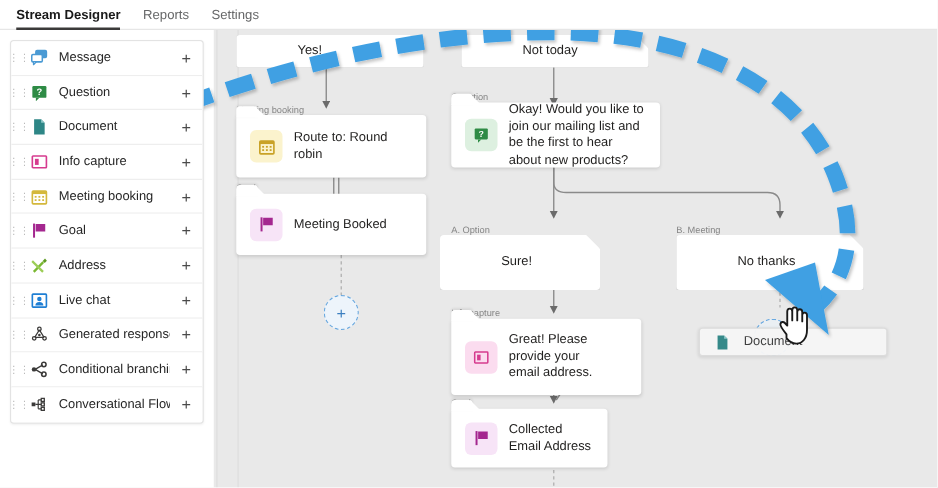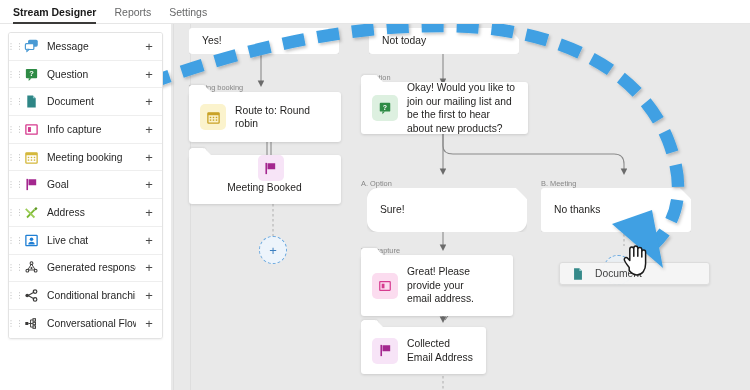--- a/index.html
+++ b/index.html
@@ -113,21 +113,21 @@
     margin-left: 11px;
     border-radius: 5px;
     display: flex; align-items: center; justify-content: center;
   }
   .node .ntext {
     font-size: 10.3px;
     color: #201f1e;
     padding: 0 10px 0 9px;
     line-height: 13.5px;
   }
-  .node.text-only .ntext { padding-left: 13px; }
+  .node.text-only .ntext { padding-left: 13px; margin-left: 36px; }
 
   
   .fold-tl::before {
     content: "";
     position: absolute;
     left: 0; top: -7px;
     width: 17px; height: 9px;
     background: #ffffff;
     border-radius: 3px 3px 0 0;
     box-shadow: 0 -1px 2px rgba(0,0,0,.07);
@@ -422,21 +422,21 @@
             <rect x="4" y="10" width="1.6" height="1.5"></rect>
               <rect x="7.2" y="10" width="1.6" height="1.5"></rect>
               <rect x="10.4" y="10" width="1.6" height="1.5"></rect>
           </g>
         </svg>
       </span>
       <span class="ntext">Route to: Round robin</span>
     </div>
 
     <div class="nlabel" style="left:18px; top:122px;">Goal</div>
-    <div class="node fold-tl" style="left:18px; top:131px; width:152px; height:49px;flex-direction:column;">
+    <div class="node fold-tl" style="left:18px; top:131px; width:152px; height:49px;">
       <span class="nicon" style="background:#f7e4f7;">
         <svg width="15" height="15" viewBox="0 0 16 16">
           <rect x="2.6" y="2" width="1.7" height="12" fill="#a4278f"></rect>
           <path d="M4.8 2.4 h8.2 v6.4 h-8.2 Z" fill="#a4278f"></path>
         </svg>
       </span>
       <span class="ntext">Meeting Booked</span>
     </div>
 
     <div class="dropcircle" style="left:88px; top:212px;">
@@ -449,21 +449,21 @@
         <svg width="14" height="14" viewBox="0 0 16 16">
           <rect x="2" y="2" width="12" height="10" rx="1" fill="#2e8b45"></rect>
           <text x="8" y="10" font-size="8" font-weight="bold" fill="#ffffff" text-anchor="middle" font-family="Liberation Sans, sans-serif">?</text>
           <path d="M5 12 L5 15 L8 12 Z" fill="#2e8b45"></path>
         </svg>
       </span>
       <span class="ntext">Okay! Would you like to join our mailing list and be the first to hear about new products?</span>
     </div>
 
     <div class="nlabel" style="left:190px; top:155px;">A. Option</div>
-    <div class="node text-only clip-tr" style="left:196px; top:164px; width:160px; height:44px;border-radius:11px;">
+    <div class="node text-only clip-tr" style="left:181px; top:164px; width:128px; height:44px;">
       <span class="ntext">Sure!</span>
     </div>
 
     <div class="nlabel" style="left:370px; top:155px;">B. Meeting</div>
     <div class="node text-only clip-tr" style="left:370px; top:164px; width:150px; height:44px;">
       <span class="ntext">No thanks</span>
     </div>
 
     <div class="nlabel" style="left:190px; top:222px;">Info capture</div>
     <div class="node fold-tl" style="left:190px; top:231px; width:152px; height:61px;">

